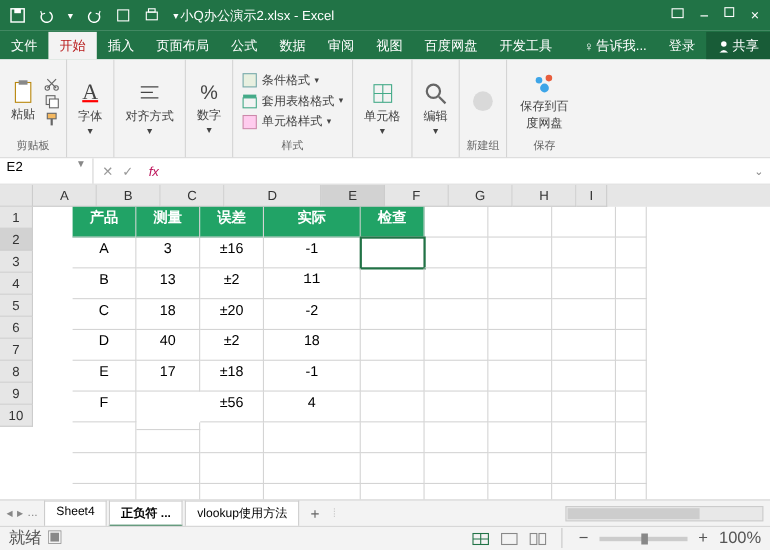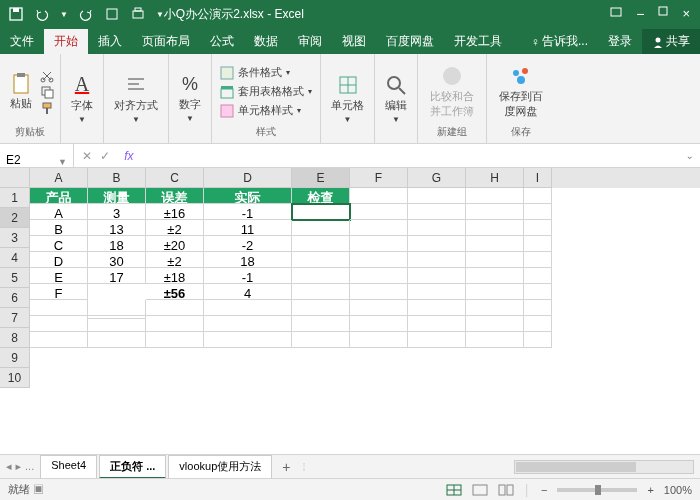--- a/index.html
+++ b/index.html
@@ -16,44 +16,44 @@
 .ribbon { background: #f3f3f3; border-bottom: 1px solid #d4d4d4; height: 90px; display: flex; font-size: 11px; color: #444; }
 .rgroup { border-right: 1px solid #d4d4d4; padding: 4px 6px; display: flex; flex-direction: column; justify-content: space-between; align-items: center; }
 .rgroup-body { display: flex; gap: 4px; align-items: center; flex: 1; }
 .rgroup-label { font-size: 10px; color: #666; text-align: center; }
 .rbtn { display: flex; flex-direction: column; align-items: center; gap: 2px; padding: 2px 4px; cursor: pointer; }
 .rbtn-icon { width: 22px; height: 22px; }
 .rsmall { display: flex; flex-direction: column; gap: 2px; }
 .rsmall-item { display: flex; align-items: center; gap: 4px; font-size: 11px; padding: 1px 2px; white-space: nowrap; }
 .rsmall-icon { width: 14px; height: 14px; }
 .namebox-row { height: 24px; background: #fff; border-bottom: 1px solid #d4d4d4; display: flex; align-items: center; font-size: 12px; }
-.namebox { width: 74px; border-right: 1px solid #d4d4d4; padding: 0 6px; height: 100%; display: flex; align-items: flex-end; justify-content: space-between; }
+.namebox { width: 85px; border-right: 1px solid #d4d4d4; padding: 0 6px; height: 100%; display: flex; align-items: flex-start; justify-content: space-between; }
 .fx-btns { display: flex; gap: 8px; padding: 0 8px; color: #999; }
-.fx-label { font-style: italic; padding: 0 6px; color: #8b5cf6; }
+.fx-label { font-style: italic; padding: 0 6px; color: #be185d; }
 .formula-bar { flex: 1; padding: 0 4px; }
 .grid-area { flex: 1; display: flex; overflow: hidden; background: #fff; }
 .colhdr-row { display: flex; height: 20px; background: #e6e6e6; }
 .corner { width: 30px; border-right: 1px solid #ccc; border-bottom: 1px solid #ccc; background: #e6e6e6; }
 .colhdr { border-right: 1px solid #ccc; border-bottom: 1px solid #ccc; background: #e6e6e6; text-align: center; font-size: 12px; line-height: 20px; color: #333; }
 .colhdr.sel { background: #d2d2d2; }
 .rowhdr { width: 30px; height: 20px; border-right: 1px solid #ccc; border-bottom: 1px solid #ccc; background: #e6e6e6; text-align: center; font-size: 12px; line-height: 20px; color: #333; }
 .rowhdr.sel { background: #d2d2d2; }
 .cells { position: relative; }
-.row { display: flex; height: 16px; }
+.row { display: flex; height: 28px; padding-left: 36px; }
 .cell { border-right: 1px solid #d4d4d4; border-bottom: 1px solid #d4d4d4; font-size: 13px; line-height: 20px; text-align: center; overflow: hidden; white-space: nowrap; }
 .cell.hdr { background: #21a366; color: #fff; font-weight: bold; }
 .cell.active { outline: 2px solid #217346; outline-offset: -1px; }
 .sheet-tabs { height: 24px; background: #f3f3f3; border-top: 1px solid #d4d4d4; display: flex; align-items: center; font-size: 11px; }
 .st-nav { display: flex; gap: 4px; padding: 0 6px; color: #888; }
 .st-tab { padding: 3px 10px; border: 1px solid #ccc; border-bottom: none; background: #fff; margin-right: 2px; cursor: pointer; }
 .st-tab.active { background: #fff; border-bottom: 2px solid #217346; font-weight: bold; }
 .st-scroll { flex: 1; display: flex; justify-content: flex-end; padding-right: 6px; }
 .hscroll { width: 180px; height: 14px; background: #e8e8e8; border: 1px solid #ccc; position: relative; }
 .hthumb { position: absolute; left: 1px; top: 1px; width: 120px; height: 10px; background: #cdcdcd; }
-.statusbar { height: 22px; background: #f3f3f3; border-top: 1px solid #d4d4d4; display: flex; align-items: center; justify-content: space-between; font-size: 11px; color: #555; padding: 0 8px; }
+.statusbar { height: 22px; background: #f3f3f3; border-top: 1px solid #d4d4d4; display: flex; align-items: center; justify-content: space-between; font-size: 15px; color: #555; padding: 0 8px; }
 .sb-views { display: flex; gap: 10px; align-items: center; }
 .zoom-slider { width: 80px; height: 4px; background: #ccc; position: relative; }
 .zoom-thumb { position: absolute; left: 38px; top: -3px; width: 6px; height: 10px; background: #888; }
 svg { display: block; }
 </style>
 </head>
 <body>
 
 <div class="titlebar">
   <div class="qat">
@@ -259,21 +259,20 @@
         </div>
       </div>
     <div class="rgroup-label"></div>
   </div>
   <div class="rgroup">
     <div class="rgroup-body">
         <div class="rbtn" style="opacity:.45">
           <svg width="22" height="22">
             <circle cx="11" cy="11" r="9" fill="#bbb"></circle>
           </svg>
-          <span style="width:48px;white-space:normal;text-align:center">比较和合并工作簿</span>
         </div>
       </div>
     <div class="rgroup-label">新建组</div>
   </div>
   <div class="rgroup" style="border-right:none">
     <div class="rgroup-body">
         <div class="rbtn">
           <svg width="22" height="22">
             <circle cx="6" cy="8" r="3" fill="#3da5e8"></circle>
             <circle cx="15" cy="6" r="3" fill="#e85d3d"></circle>
@@ -347,41 +346,41 @@
             <div class="cell active" style="width: 58px;"></div>
             <div class="cell" style="width: 58px;"></div>
             <div class="cell" style="width: 58px;"></div>
             <div class="cell" style="width: 58px;"></div>
             <div class="cell" style="width: 28px;"></div>
           </div>
           <div class="row">
             <div class="cell" style="width: 58px;">B</div>
             <div class="cell" style="width: 58px; text-align: center;">13</div>
             <div class="cell" style="width: 58px;">±2</div>
-            <div class="cell" style="width: 88px;">11</div>
+            <div class="cell" style="width: 88px; font-family: Liberation Mono, monospace;">11</div>
             <div class="cell" style="width: 58px;"></div>
             <div class="cell" style="width: 58px;"></div>
             <div class="cell" style="width: 58px;"></div>
             <div class="cell" style="width: 58px;"></div>
             <div class="cell" style="width: 28px;"></div>
           </div>
           <div class="row">
             <div class="cell" style="width: 58px;">C</div>
             <div class="cell" style="width: 58px;">18</div>
             <div class="cell" style="width: 58px;">±20</div>
             <div class="cell" style="width: 88px;">-2</div>
             <div class="cell" style="width: 58px;"></div>
             <div class="cell" style="width: 58px;"></div>
             <div class="cell" style="width: 58px;"></div>
             <div class="cell" style="width: 58px;"></div>
             <div class="cell" style="width: 28px;"></div>
           </div>
           <div class="row">
             <div class="cell" style="width: 58px;">D</div>
-            <div class="cell" style="width: 58px;">30</div>
+            <div class="cell" style="width: 58px;">40</div>
             <div class="cell" style="width: 58px;">±2</div>
             <div class="cell" style="width: 88px;">18</div>
             <div class="cell" style="width: 58px;"></div>
             <div class="cell" style="width: 58px;"></div>
             <div class="cell" style="width: 58px;"></div>
             <div class="cell" style="width: 58px;"></div>
             <div class="cell" style="width: 28px;"></div>
           </div>
           <div class="row">
             <div class="cell" style="width: 58px;">E</div>
@@ -390,21 +389,21 @@
             <div class="cell" style="width: 88px;">-1</div>
             <div class="cell" style="width: 58px;"></div>
             <div class="cell" style="width: 58px;"></div>
             <div class="cell" style="width: 58px;"></div>
             <div class="cell" style="width: 58px;"></div>
             <div class="cell" style="width: 28px;"></div>
           </div>
           <div class="row">
             <div class="cell" style="width: 58px;">F</div>
             <div class="cell" style="width: 58px; margin-top: 34px;">60</div>
-            <div class="cell" style="width: 58px; font-weight: bold;">±56</div>
+            <div class="cell" style="width: 58px;">±56</div>
             <div class="cell" style="width: 88px;">4</div>
             <div class="cell" style="width: 58px;"></div>
             <div class="cell" style="width: 58px;"></div>
             <div class="cell" style="width: 58px;"></div>
             <div class="cell" style="width: 58px;"></div>
             <div class="cell" style="width: 28px;"></div>
           </div>
           <div class="row">
             <div class="cell" style="width: 58px;"></div>
             <div class="cell" style="width: 58px;"></div>

